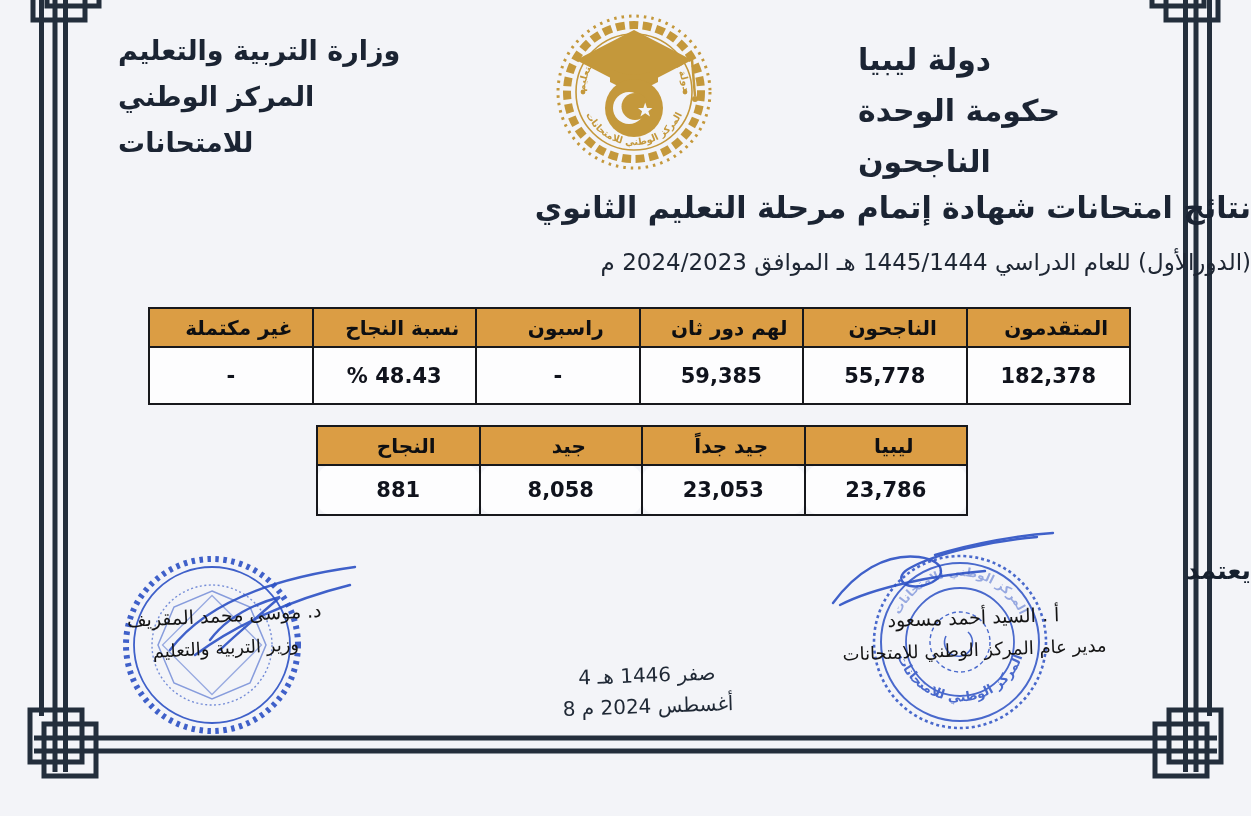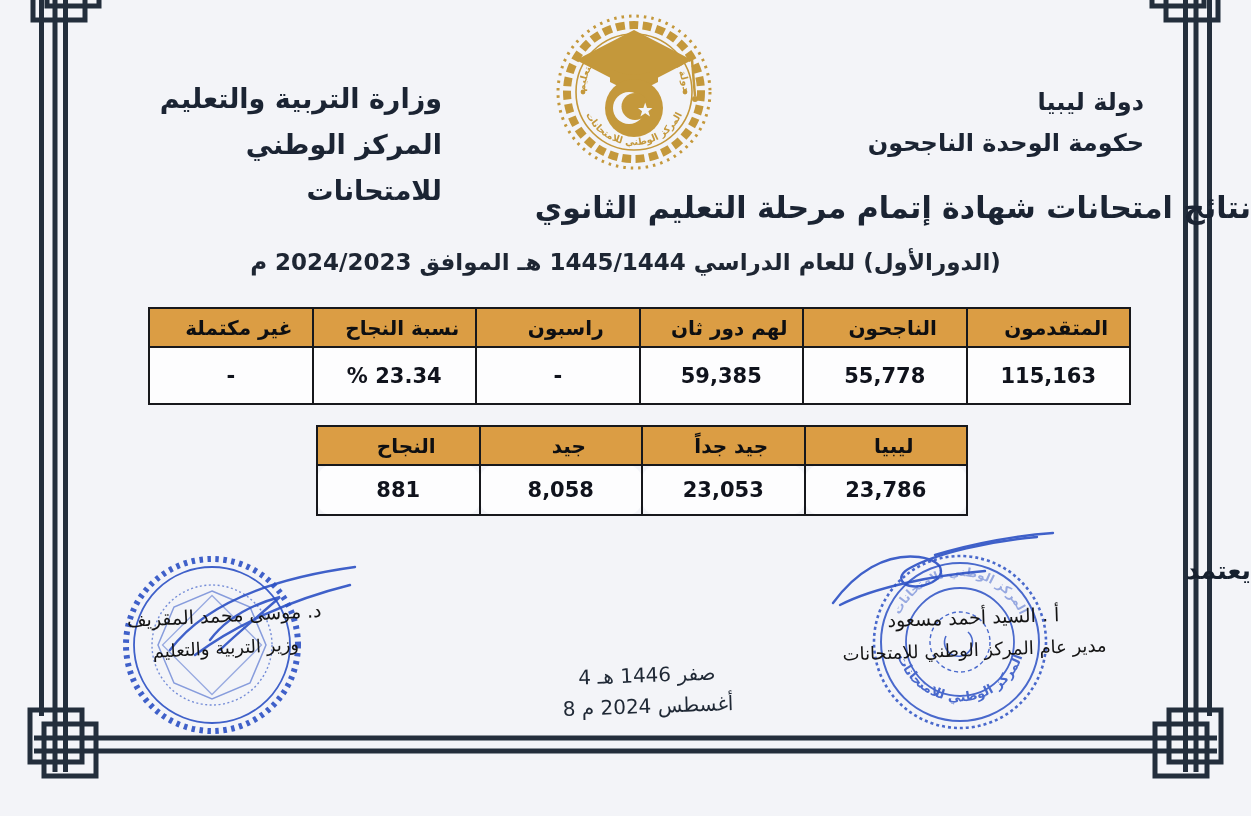--- a/index.html
+++ b/index.html
@@ -7,29 +7,29 @@
     position:relative; width:1251px; height:816px; overflow:hidden;
     background:#f3f4f8;
     font-family:"DejaVu Sans", sans-serif;
     direction:rtl;
     color:#1b2433;
   }
   .abs{position:absolute;}
   svg{display:block;}
 
   
-  .hdr-block{text-align:right; line-height:1.7; font-weight:600;margin-top:48px;}
-  .hdr-right{left:858px; top:34px; width:286px; font-size:24px;}
+  .hdr-block{text-align:left; line-height:1.7; font-weight:600;}
+  .hdr-right{left:858px; top:34px; width:286px; font-size:30px;}
   .hdr-left{left:118px; top:28px; width:324px; font-size:27px;}
 
   
   .doc-title{left:0; top:190px; width:100%; text-align:right;
     font-size:30px; font-weight:700; color:#1b2433;}
-  .doc-subtitle{left:0; top:249px; width:100%; text-align:center;
-    font-size:23px; font-weight:700; color:#1e2633;}
+  .doc-subtitle{left:0; top:249px; width:100%; 
+    font-size:23px; font-weight:400; color:#1e2633;}
 
   
   .tbl{display:table; table-layout:fixed; border-collapse:collapse; direction:rtl;}
   .trow{display:table-row;}
   .cell{display:table-cell; border:2px solid #17181c; text-align:center;
         vertical-align:middle; font-weight:700;}
   .th{background:#db9d44; height:37px; font-size:20px; color:#0e0f12;padding-left:16px;}
   .td{background:#fdfdfe; height:55px; font-size:21px; color:#10131c;}
   .t1{left:148px; top:307px; width:981px;}
   .t2{left:316px; top:425px; width:650px;}
@@ -130,25 +130,25 @@
   <div class="abs tbl t1">
     <div class="trow">
       <div class="cell th">المتقدمون</div>
       <div class="cell th">الناجحون</div>
       <div class="cell th">لهم دور ثان</div>
       <div class="cell th">راسبون</div>
       <div class="cell th">نسبة النجاح</div>
       <div class="cell th">غير مكتملة</div>
     </div>
     <div class="trow">
-      <div class="cell td"><span class="num">115,163</span></div>
+      <div class="cell td"><span class="num">182,378</span></div>
       <div class="cell td"><span class="num">55,778</span></div>
       <div class="cell td"><span class="num">59,385</span></div>
       <div class="cell td"><span class="num">-</span></div>
-      <div class="cell td"><span class="num">% 23.34</span></div>
+      <div class="cell td"><span class="num">% 48.43</span></div>
       <div class="cell td"><span class="num">-</span></div>
     </div>
   </div>
 
   <div class="abs tbl t2">
     <div class="trow">
       <div class="cell th">ليبيا</div>
       <div class="cell th">جيد جداً</div>
       <div class="cell th">جيد</div>
       <div class="cell th">النجاح</div>

